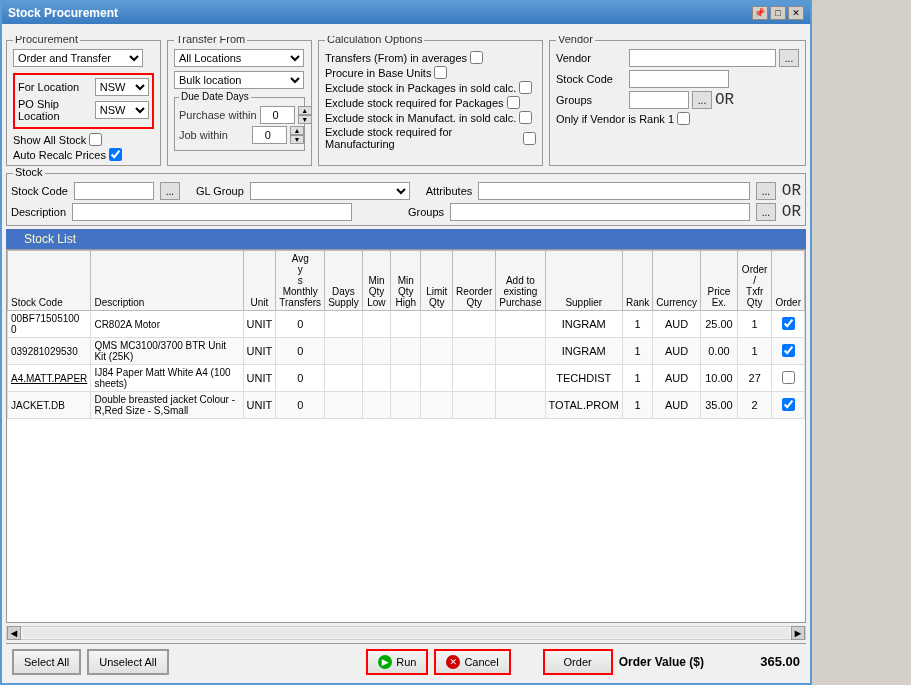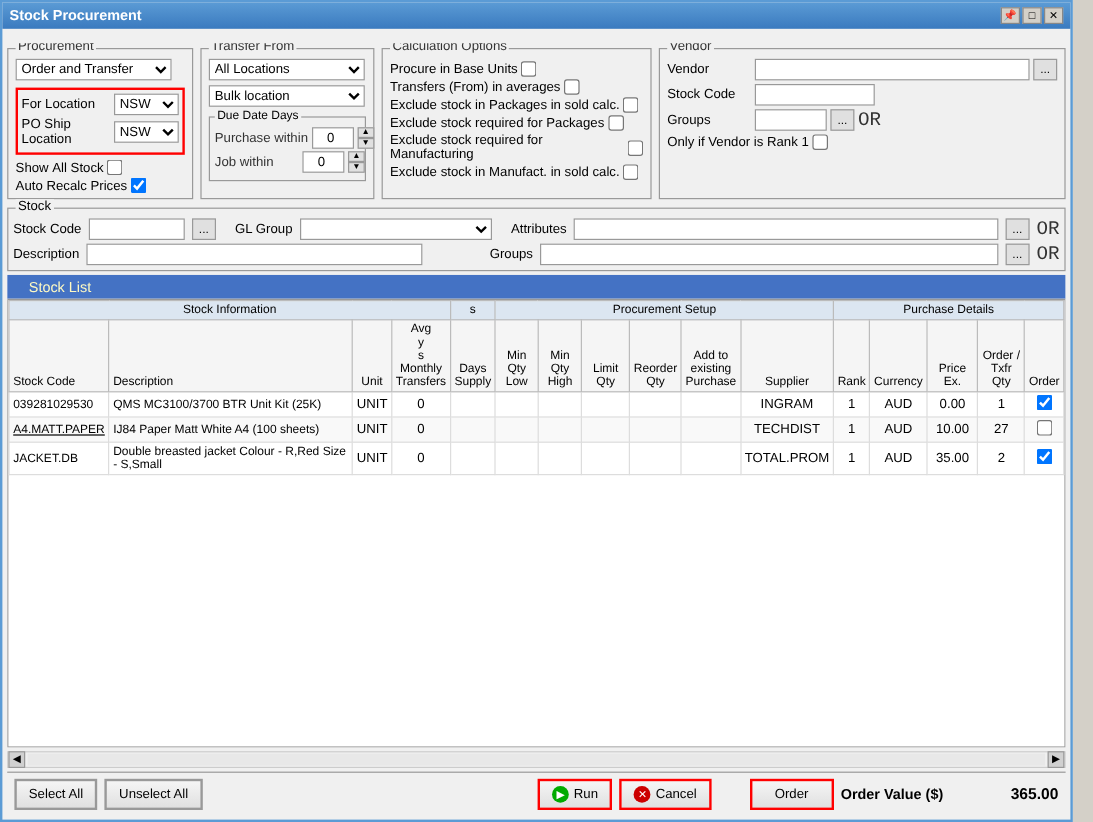--- a/index.html
+++ b/index.html
@@ -1,18 +1,18 @@
 <!DOCTYPE html>
 <html><head>
   <meta charset="utf-8">
   <style>
     * { box-sizing: border-box; margin: 0; padding: 0; font-family: Arial, sans-serif; font-size: 11px; }
     body { background: #d4d0c8; width: 911px; height: 685px; overflow: hidden; }
     
-    .window { width: 894px; height: 685px; background: #f0f0f0; border: 2px solid #5b9bd5; display: flex; flex-direction: column; }
+    .window { width: 812px; height: 685px; background: #f0f0f0; border: 2px solid #5b9bd5; display: flex; flex-direction: column; }
     
     .title-bar { background: linear-gradient(to bottom, #5b9bd5, #3a7abf); color: white; padding: 3px 6px; display: flex; justify-content: space-between; align-items: center; height: 22px; }
     .title-bar-title { font-weight: bold; font-size: 12px; }
     .title-bar-controls { display: flex; gap: 2px; }
     .title-btn { width: 16px; height: 14px; background: #d4d0c8; border: 1px solid #888; font-size: 9px; display: flex; align-items: center; justify-content: center; cursor: pointer; color: black; }
     
     .content { flex: 1; display: flex; flex-direction: column; padding: 4px; gap: 3px; overflow: hidden; margin-top: 12px; }
     
     .top-panel { display: flex; gap: 6px; background: #f0f0f0; }
     
@@ -159,41 +159,41 @@
               <button class="spinner-btn">▼</button>
             </div>
           </div>
         </div>
       </div>
 
       <div class="group-box calc-box">
         <span class="group-box-label">Calculation Options</span>
         <div style="margin-top:6px;">
           <div class="calc-row">
+            <span>Transfers (From) in averages</span>
+            <input type="checkbox" style="">
+          </div>
+          <div class="calc-row">
             <span>Procure in Base Units</span>
             <input type="checkbox" style="">
           </div>
           <div class="calc-row">
-            <span>Transfers (From) in averages</span>
-            <input type="checkbox" style="">
-          </div>
-          <div class="calc-row">
             <span>Exclude stock in Packages in sold calc.</span>
             <input type="checkbox" style="">
           </div>
           <div class="calc-row">
             <span>Exclude stock required for Packages</span>
             <input type="checkbox" style="">
           </div>
           <div class="calc-row">
+            <span>Exclude stock in Manufact. in sold calc.</span>
+            <input type="checkbox" style="">
+          </div>
+          <div class="calc-row">
             <span>Exclude stock required for Manufacturing</span>
-            <input type="checkbox" style="">
-          </div>
-          <div class="calc-row">
-            <span>Exclude stock in Manufact. in sold calc.</span>
             <input type="checkbox" style="">
           </div>
         </div>
       </div>
 
       <div class="group-box vendor-box">
         <span class="group-box-label">Vendor</span>
         <div style="margin-top:4px;">
           <div class="vendor-row">
             <span class="vendor-label">Vendor</span>
@@ -239,46 +239,58 @@
         <button class="ellipsis-btn">...</button>
         <span class="or-text">OR</span>
       </div>
     </div>
 
     <div class="stock-list-section">
       <div class="stock-list-header">Stock List</div>
       <div class="table-container">
         <table>
           <thead>
-            <tr>
-              <th colspan="4" class="col-header-group">Stock Information</th>
-              <th colspan="1" class="col-header-group">s</th>
-              <th colspan="6" class="col-header-group">Procurement Setup</th>
-              <th colspan="6" class="col-header-group">Purchase Details</th>
-            </tr>
             <tr>
               <th style="min-width:80px; text-align:left;">Stock Code</th>
               <th style="min-width:130px; text-align:left;">Description</th>
               <th>Unit</th>
               <th>Avg<br>y<br>s<br>Monthly<br>Transfers</th>
               <th>Days<br>Supply</th>
               <th>Min Qty<br>Low</th>
               <th>Min Qty<br>High</th>
               <th>Limit Qty</th>
               <th>Reorder<br>Qty</th>
               <th>Add to<br>existing<br>Purchase</th>
               <th>Supplier</th>
               <th>Rank</th>
               <th>Currency</th>
               <th>Price Ex.</th>
               <th>Order /<br>Txfr Qty</th>
               <th>Order</th>
             </tr>
           </thead>
           <tbody id="stock-table-body">
+          <tr>
+                <td style="font-size: 10px;">00BF71505100 0</td>
+                <td style="font-size: 10px;">CR802A Motor</td>
+                <td class="center">UNIT</td>
+                <td class="center">0</td>
+                <td class="center"></td>
+                <td class="center"></td>
+                <td class="center"></td>
+                <td class="center"></td>
+                <td class="center"></td>
+                <td class="center"></td>
+                <td class="center">INGRAM</td>
+                <td class="center">1</td>
+                <td class="center">AUD</td>
+                <td class="center">25.00</td>
+                <td class="center">1</td>
+                <td class="checkbox-cell"><input type="checkbox" checked="" style=""></td>
+              </tr>
               <tr>
                 <td style="font-size: 10px;">039281029530</td>
                 <td style="font-size: 10px;">QMS MC3100/3700 BTR Unit Kit (25K)</td>
                 <td class="center">UNIT</td>
                 <td class="center">0</td>
                 <td class="center"></td>
                 <td class="center"></td>
                 <td class="center"></td>
                 <td class="center"></td>
                 <td class="center"></td>

